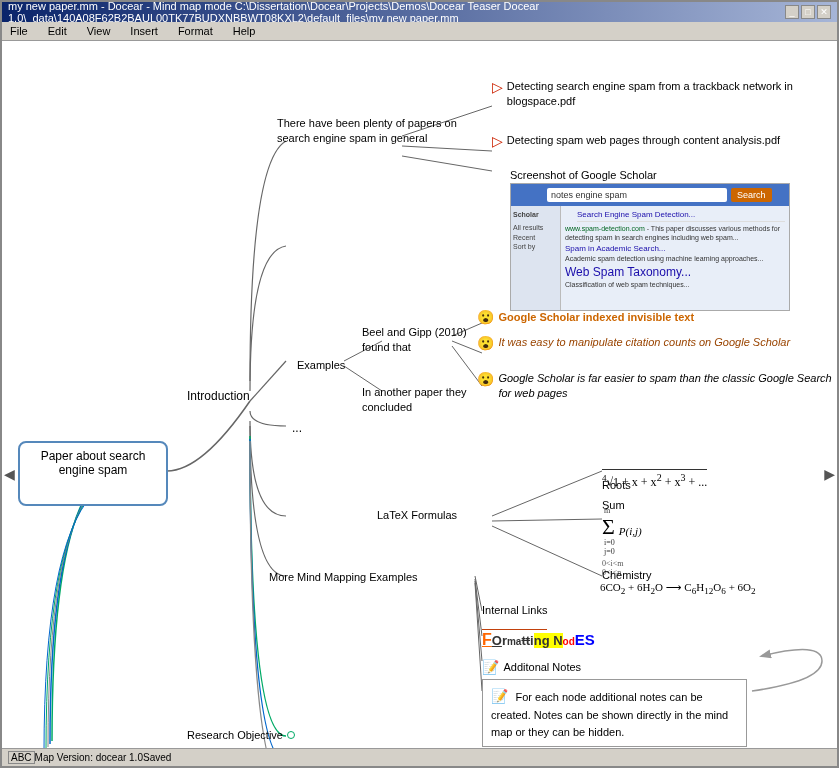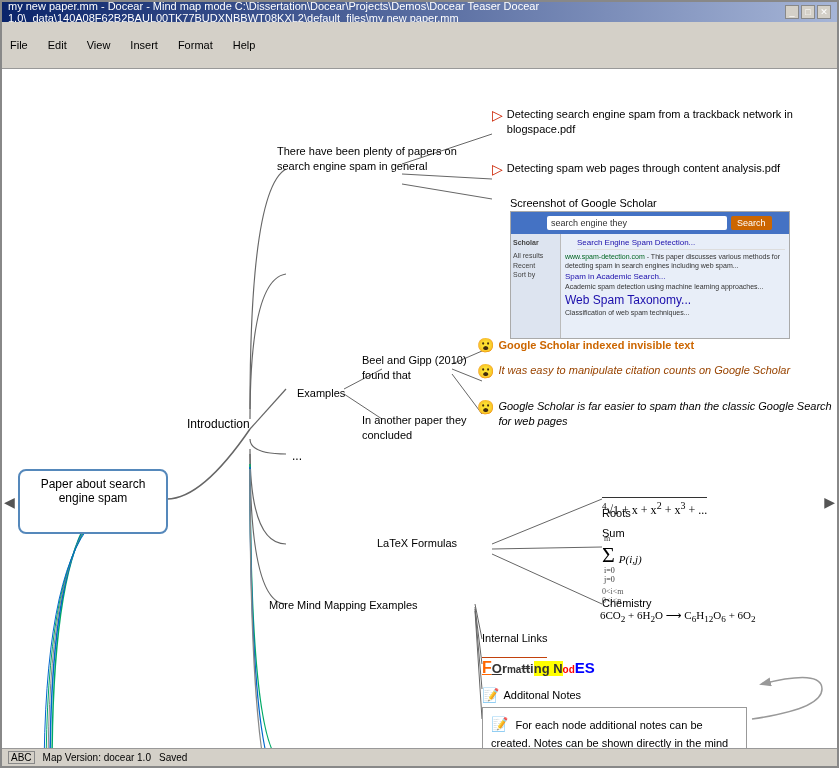--- a/index.html
+++ b/index.html
@@ -40,21 +40,21 @@
       border: 1px solid #888;
       background: #d4d0c8;
       font-size: 9px;
       display: flex;
       align-items: center;
       justify-content: center;
       cursor: pointer;
     }
     .menu-bar {
       background: #d4d0c8;
-      padding: 16px 4px;
+      padding: 2px 4px;
       display: flex;
       gap: 12px;
       font-size: 11px;
       border-bottom: 1px solid #999;
     }
     .menu-item {
       cursor: pointer;
       padding: 1px 4px;
     }
     .canvas-area {
@@ -62,21 +62,20 @@
       background: white;
       position: relative;
       overflow: hidden;
     }
     .status-bar {
       background: #d4d0c8;
       border-top: 1px solid #999;
       padding: 2px 6px;
       font-size: 10px;
       display: flex;
-      gap: 8px;
       height: 18px;
       align-items: center;
     }
     svg.mind-map {
       position: absolute;
       top: 0; left: 0;
       width: 100%;
       height: 100%;
     }
     .node-box {
@@ -213,21 +212,21 @@
 through content analysis.pdf</span>
     </div>
 
 
     <div class="node-text" style="left:508px; top:128px; font-size:11px;">
       <span>Screenshot of Google Scholar</span>
     </div>
 
     <div class="screenshot-img" style="left:508px; top:142px; width:280px; height:128px; background: #e8eef8; border: 1px solid #aaa;">
       <div style="background:#4472c4; height:22px; display:flex; align-items:center; padding:0 6px;">
-        <div style="background:white; width:180px; height:14px; border-radius:2px; margin-left:30px; display:flex; align-items:center; padding: 0 4px; font-size:9px; color:#333;">search engine they</div>
+        <div style="background:white; width:180px; height:14px; border-radius:2px; margin-left:30px; display:flex; align-items:center; padding: 0 4px; font-size:9px; color:#333;">notes engine spam</div>
         <div style="background:#cc6600; color:white; font-size:9px; padding:2px 6px; margin-left:4px; border-radius:2px;">Search</div>
       </div>
       <div style="display:flex; height:106px;">
         <div style="width:50px; background:#dde4f0; border-right:1px solid #bbb; padding:4px 2px; font-size:7px; color:#444; line-height:1.4;">
           <div style="margin-bottom:3px; font-weight:bold;">Scholar</div>
           <div>All results</div>
           <div>Recent</div>
           <div>Sort by</div>
         </div>
         <div style="flex:1; padding:4px; overflow:hidden;">

